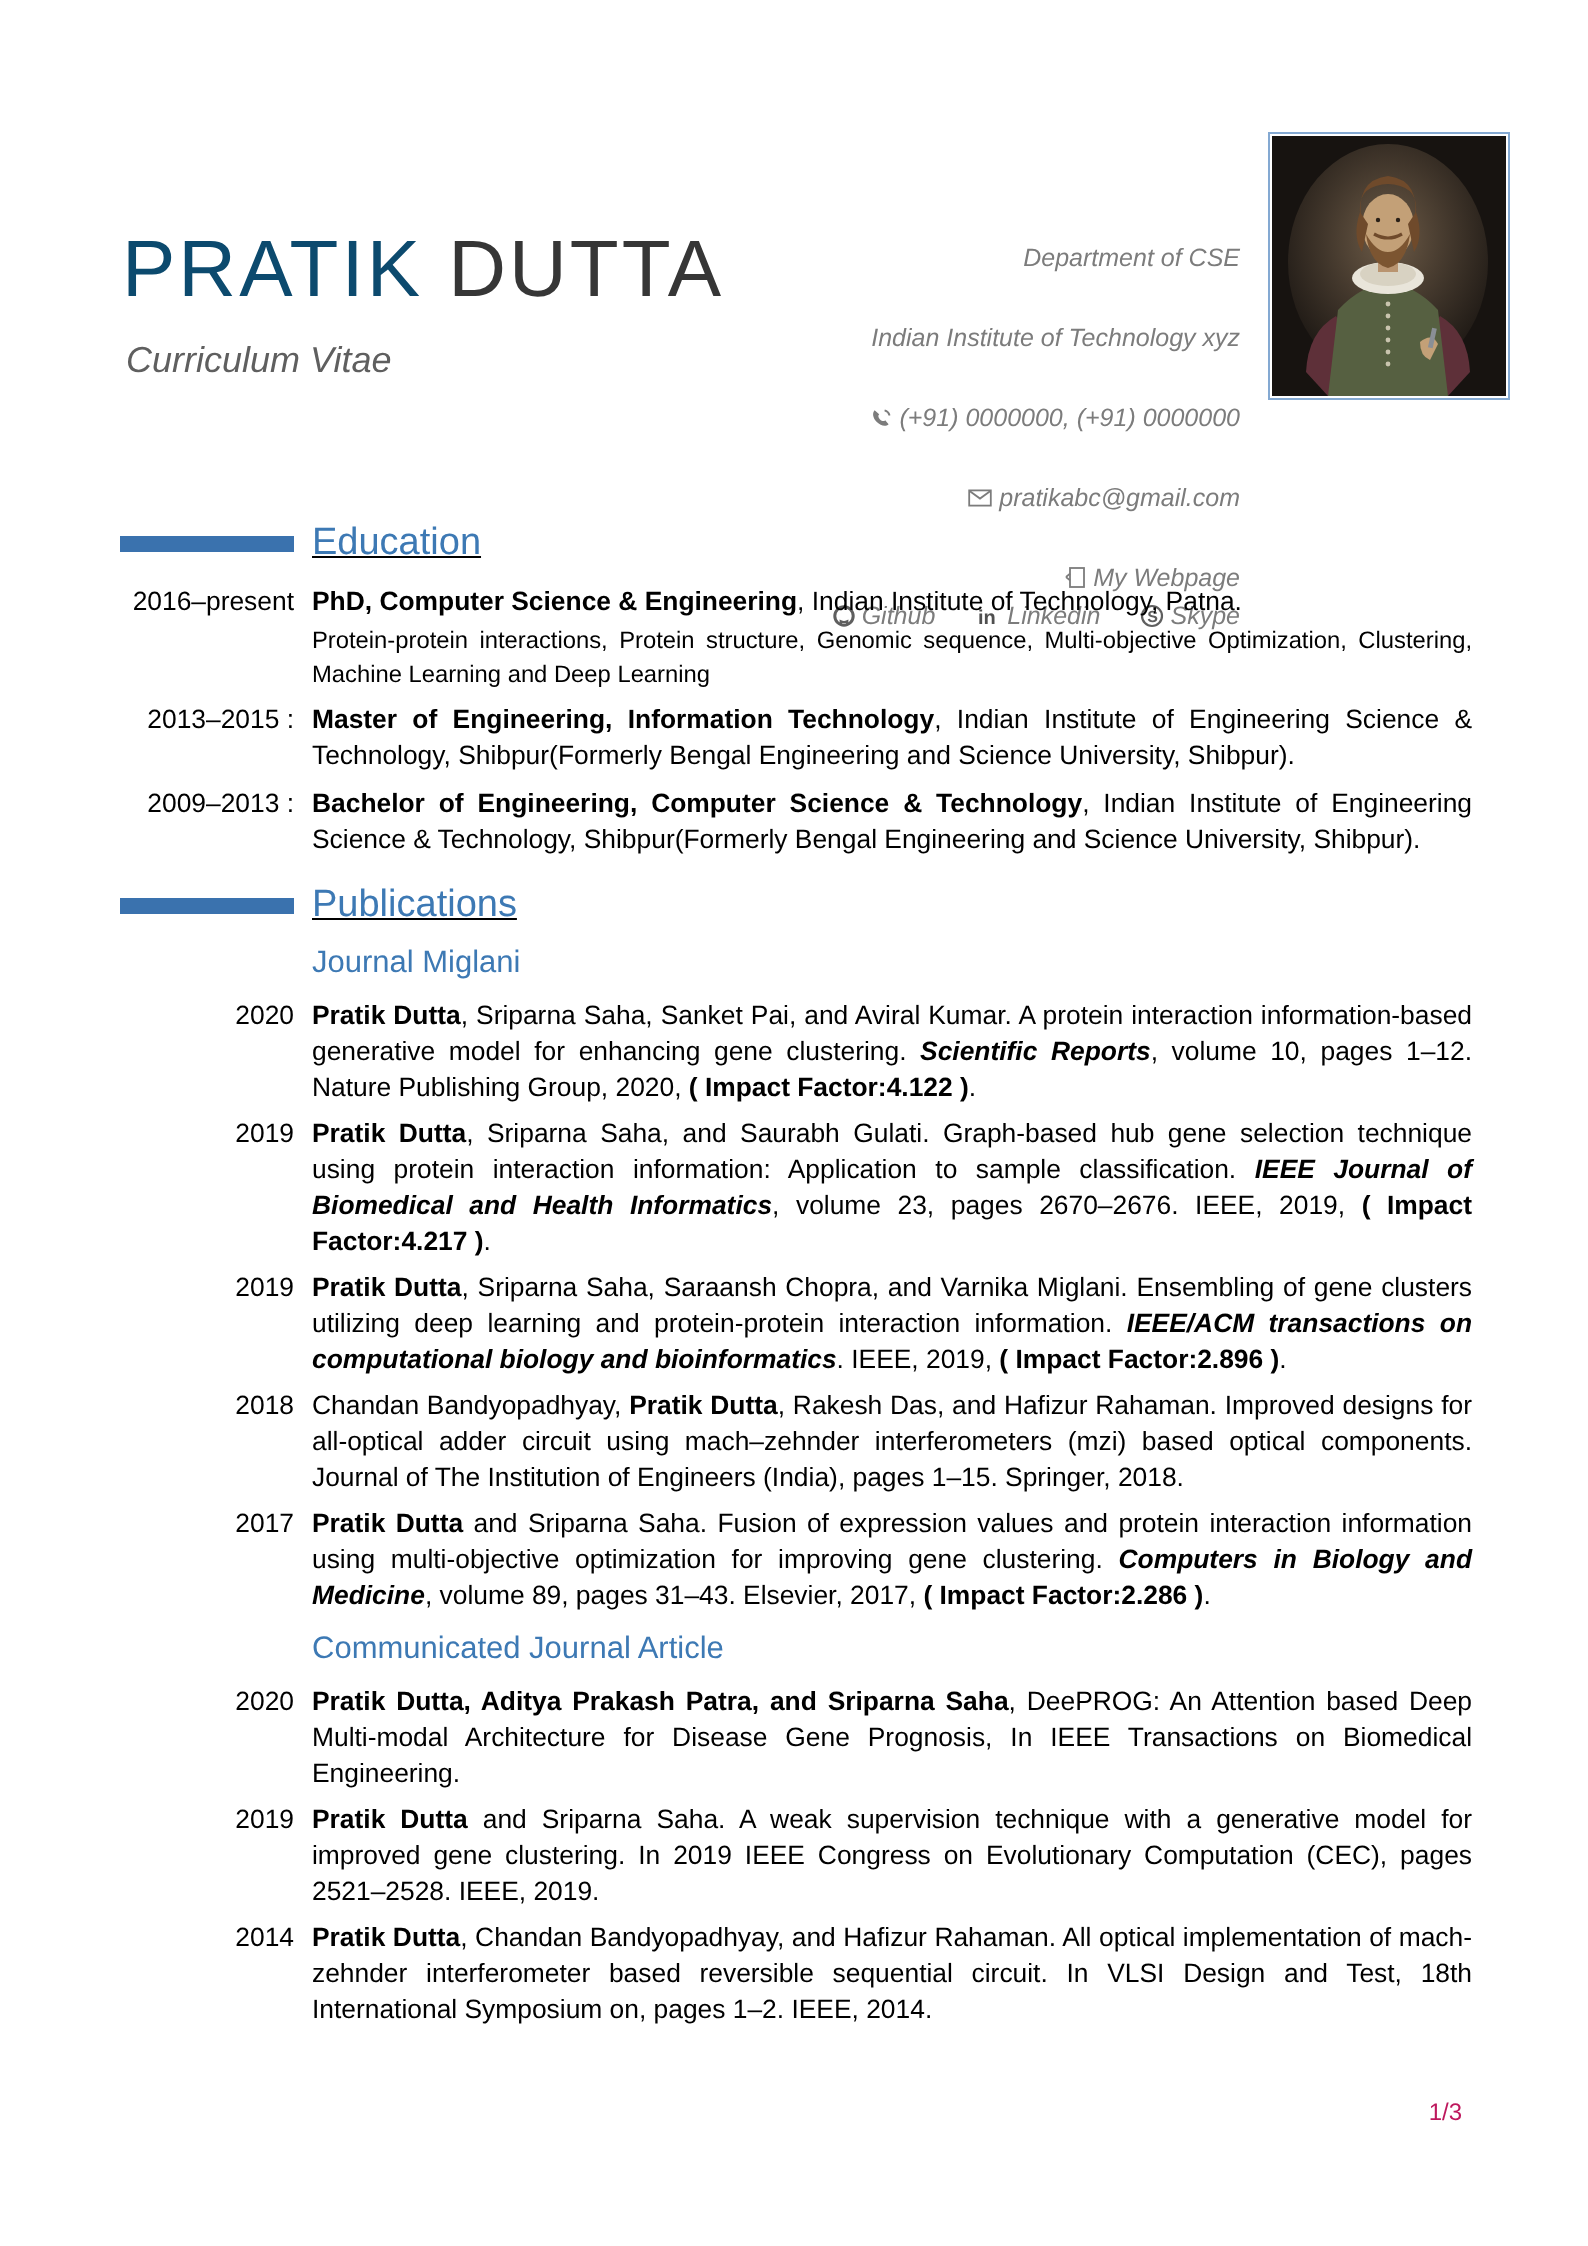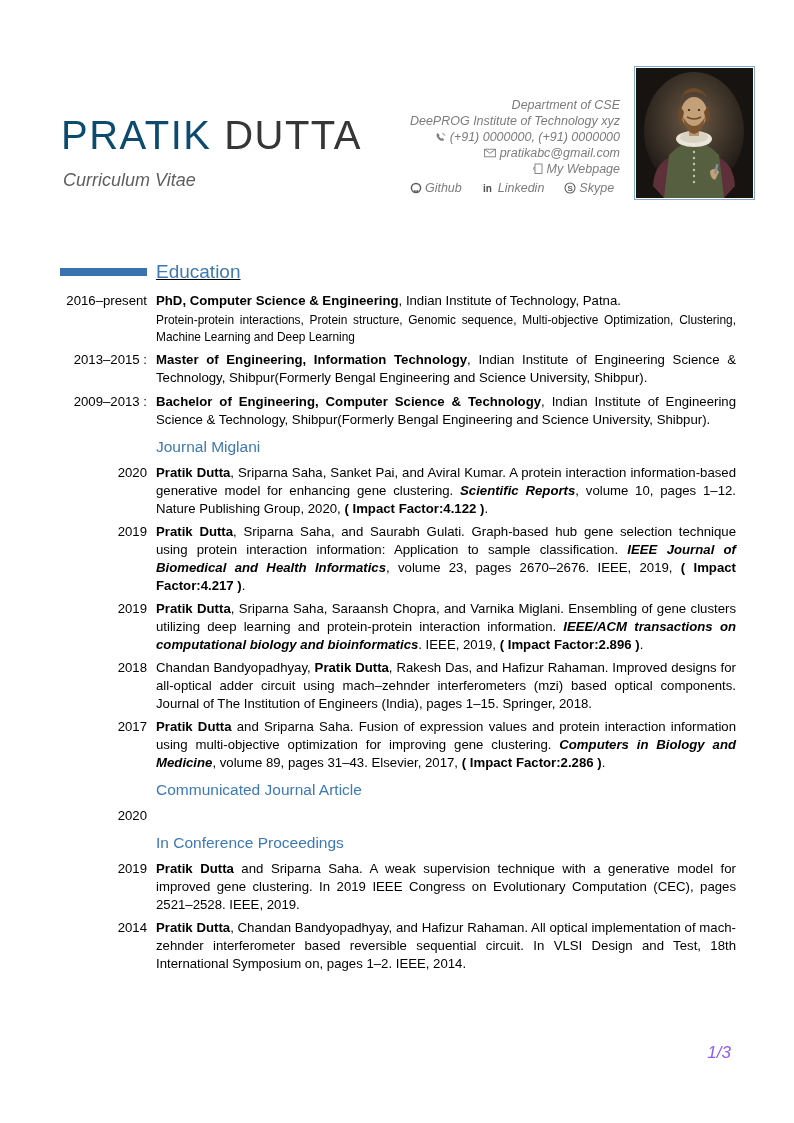--- a/index.html
+++ b/index.html
@@ -8,21 +8,21 @@
     font-family:"Liberation Sans",sans-serif;color:#000;overflow:hidden;
   }
   
   .name{position:absolute;left:61px;top:113px;font-size:40px;line-height:44px;
         letter-spacing:1.5px;white-space:nowrap;font-weight:400;}
   .name .first{color:#0c4a6e;}
   .name .last{color:#363636;}
   .tagline{position:absolute;left:63px;top:170px;font-size:18px;font-style:italic;color:#5f5f5f;}
   .contact{position:absolute;top:97px;right:174px;text-align:right;font-style:italic;
            color:#7c7c7c;font-size:12.5px;line-height:16px;}
-  .contact-line{display:flex;justify-content:flex-end;align-items:center;gap:4px;white-space:nowrap;}
+  .contact-line{display:flex;justify-content:flex-end;align-items:center;gap:4px;white-space:nowrap;margin-top:24px;}
   .icn{display:inline-flex;align-items:center;flex:0 0 auto;}
   .icn svg{display:block;}
   .social-row{display:flex;justify-content:flex-start;align-items:center;gap:20px;margin-top:3px;}
   .social-item{display:flex;align-items:center;gap:3px;}
   .photo-frame{position:absolute;left:634px;top:66px;width:121px;height:134px;
                border:1px solid #84a9d2;background:#ffffff;box-sizing:border-box;padding:1px;}
   .photo-frame svg{display:block;}
   
   .main{position:absolute;top:261px;left:60px;width:676px;}
   .sec-head{display:flex;align-items:center;gap:9px;margin:0 0 9px 0;text-decoration:underline;}
@@ -32,40 +32,40 @@
   .subsec{font-size:15.5px;color:#3d79b4;margin:9px 0 8px 96px;font-weight:400;}
   .entry{display:flex;gap:9px;margin-bottom:5px;}
   .entry.edu{margin-bottom:6px;}
   .entry-date{flex:0 0 87px;text-align:right;font-size:13.2px;line-height:18px;white-space:nowrap;}
   .entry-body{flex:1;font-size:13.2px;line-height:18px;text-align:justify;}
   .entry-note{font-size:11.9px;line-height:16.5px;margin-top:2px;text-align:justify;}
   .run-b{font-weight:bold;}
   .run-i{}
   .run-bi{font-weight:bold;font-style:italic;}
   
-  .page-num{position:absolute;right:63px;bottom:60px;font-size:17px;font-style:italic;color:#8b5cf6;}
+  .page-num{position:absolute;right:63px;bottom:60px;font-size:12px;color:#be185d;}
 </style>
 </head>
 <body>
 
 <div class="page">
 
   <div class="name">
     <span class="first">PRATIK</span>
     <span> </span>
     <span class="last">DUTTA</span>
   </div>
   <div class="tagline">Curriculum Vitae</div>
 
   <div class="contact">
     <div class="contact-line">
       <span>Department of CSE</span>
     </div>
     <div class="contact-line">
-      <span>DeePROG Institute of Technology xyz</span>
+      <span>Indian Institute of Technology xyz</span>
     </div>
     <div class="contact-line">
       <span class="icn">
         <svg width="11" height="11" viewBox="0 0 11 11">
           <path d="M2.3 1.1 C1 2.5 1.4 5 3.4 7 C5.4 9 7.9 9.4 9.3 8.1 L7.6 6.1 C7 6.8 5.9 6.6 5 5.7 C4.1 4.8 3.9 3.7 4.6 3.1 Z" fill="#7c7c7c"></path>
           <path d="M7.3 1.2 A3.6 3.6 0 0 1 9.8 3.7" fill="none" stroke="#7c7c7c" stroke-width="0.9"></path>
         </svg>
       </span>
       <span>(+91) 0000000, (+91) 0000000</span>
     </div>
@@ -175,20 +175,24 @@
         <div class="entry edu">
           <div class="entry-date">2013–2015 :</div>
           <div class="entry-body"><span class="run-b">Master of Engineering, Information Technology</span><span class="run-n">, </span><span class="run-i">Indian Institute of Engineering Science &amp; Technology</span><span class="run-n">, Shibpur(</span><span class="run-i">Formerly</span><span class="run-n"> Bengal Engineering and Science University, Shibpur).</span></div>
         </div>
         <div class="entry edu">
           <div class="entry-date">2009–2013 :</div>
           <div class="entry-body"><span class="run-b">Bachelor of Engineering, Computer Science &amp; Technology</span><span class="run-n">, </span><span class="run-i">Indian Institute of Engineering Science &amp; Technology</span><span class="run-n">, Shibpur(</span><span class="run-i">Formerly</span><span class="run-n"> Bengal Engineering and Science University, Shibpur).</span></div>
         </div>
       </div>
       <div class="section">
+        <div class="sec-head">
+          <div class="sec-bar"></div>
+          <div class="sec-title">Publications</div>
+        </div>
         <div class="subsec">Journal Miglani</div>
         <div class="entry">
           <div class="entry-date">2020</div>
           <div class="entry-body"><span class="run-b">Pratik Dutta</span><span class="run-n">, Sriparna Saha, Sanket Pai, and Aviral Kumar. A protein interaction information-based generative model for enhancing gene clustering. </span><span class="run-bi">Scientific Reports</span><span class="run-n">, volume 10, pages 1–12. Nature Publishing Group, 2020, </span><span class="run-b">( Impact Factor:4.122 )</span><span class="run-n">.</span></div>
         </div>
         <div class="entry">
           <div class="entry-date">2019</div>
           <div class="entry-body"><span class="run-b">Pratik Dutta</span><span class="run-n">, Sriparna Saha, and Saurabh Gulati. Graph-based hub gene selection technique using protein interaction information: Application to sample classification. </span><span class="run-bi">IEEE Journal of Biomedical and Health Informatics</span><span class="run-n">, volume 23, pages 2670–2676. IEEE, 2019, </span><span class="run-b">( Impact Factor:4.217 )</span><span class="run-n">.</span></div>
         </div>
         <div class="entry">
@@ -199,22 +203,22 @@
           <div class="entry-date">2018</div>
           <div class="entry-body"><span class="run-n">Chandan Bandyopadhyay, </span><span class="run-b">Pratik Dutta</span><span class="run-n">, Rakesh Das, and Hafizur Rahaman. Improved designs for all-optical adder circuit using mach–zehnder interferometers (mzi) based optical components. </span><span class="run-i">Journal of The Institution of Engineers (India)</span><span class="run-n">, pages 1–15. Springer, 2018.</span></div>
         </div>
         <div class="entry">
           <div class="entry-date">2017</div>
           <div class="entry-body"><span class="run-b">Pratik Dutta</span><span class="run-n"> and Sriparna Saha. Fusion of expression values and protein interaction information using multi-objective optimization for improving gene clustering. </span><span class="run-bi">Computers in Biology and Medicine</span><span class="run-n">, volume 89, pages 31–43. Elsevier, 2017, </span><span class="run-b">( Impact Factor:2.286 )</span><span class="run-n">.</span></div>
         </div>
         <div class="subsec">Communicated Journal Article</div>
         <div class="entry">
           <div class="entry-date">2020</div>
-        </div>
-        <div class="subsec">In Conference Proceedings</div>
+          <div class="entry-body"><span class="run-b">Pratik Dutta, Aditya Prakash Patra, and Sriparna Saha</span><span class="run-n">, DeePROG: An Attention based Deep Multi-modal Architecture for Disease Gene Prognosis, In </span><span class="run-i">IEEE Transactions on Biomedical Engineering</span><span class="run-n">.</span></div>
+        </div>
         <div class="entry">
           <div class="entry-date">2019</div>
           <div class="entry-body"><span class="run-b">Pratik Dutta</span><span class="run-n"> and Sriparna Saha. A weak supervision technique with a generative model for improved gene clustering. In </span><span class="run-i">2019 IEEE Congress on Evolutionary Computation (CEC)</span><span class="run-n">, pages 2521–2528. IEEE, 2019.</span></div>
         </div>
         <div class="entry">
           <div class="entry-date">2014</div>
           <div class="entry-body"><span class="run-b">Pratik Dutta</span><span class="run-n">, Chandan Bandyopadhyay, and Hafizur Rahaman. All optical implementation of mach-zehnder interferometer based reversible sequential circuit. In </span><span class="run-i">VLSI Design and Test, 18th International Symposium on</span><span class="run-n">, pages 1–2. IEEE, 2014.</span></div>
         </div>
       </div>
     </div>

